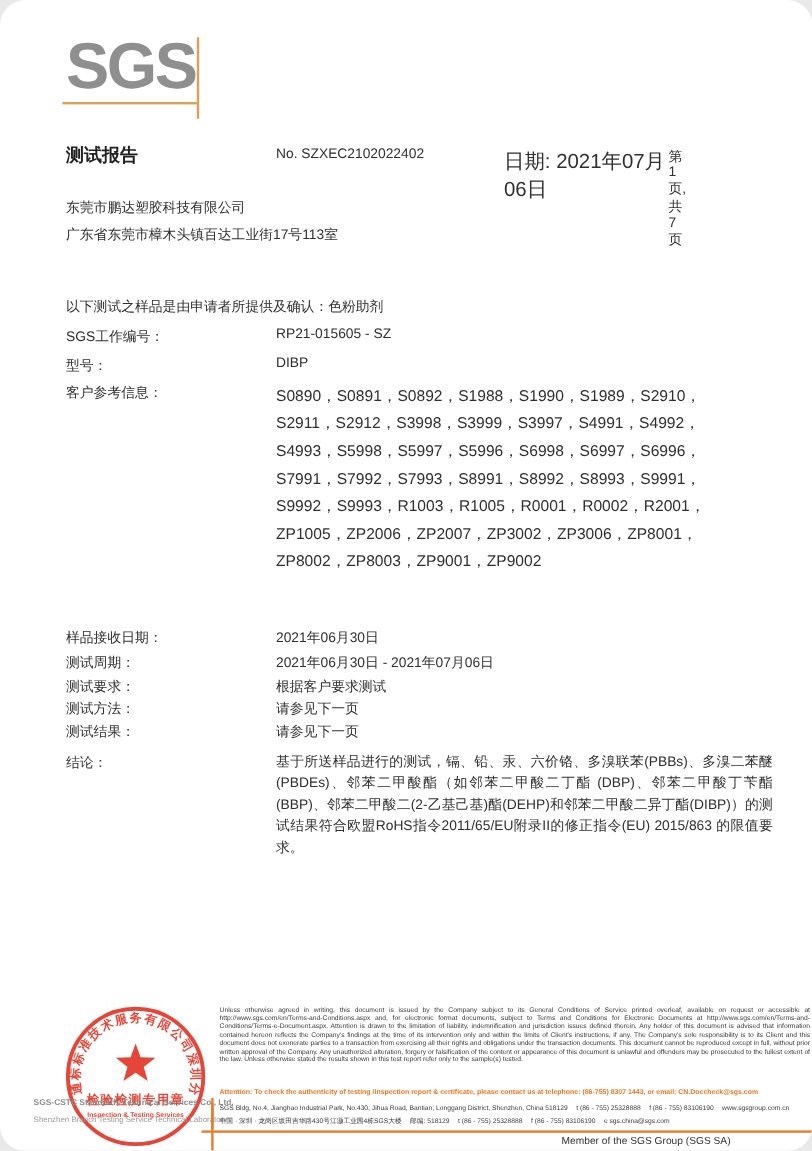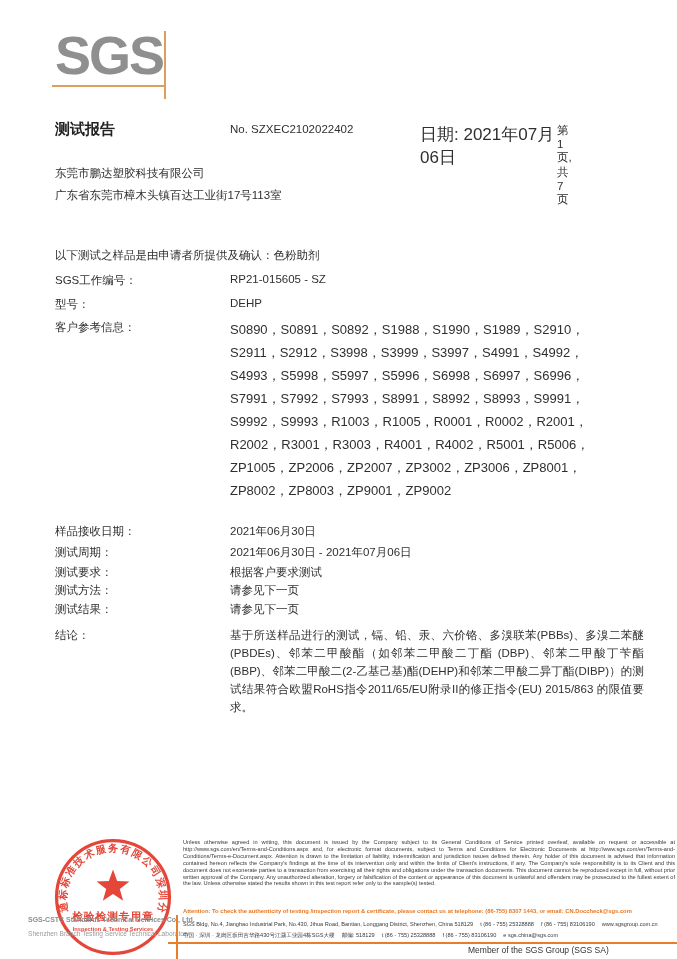--- a/index.html
+++ b/index.html
@@ -1,20 +1,20 @@
 <!DOCTYPE html>
 <html><head>
 <meta charset="utf-8">
 <style>
   * { margin:0; padding:0; box-sizing:border-box; }
   html,body { background:#e9e9e9; }
   body { font-family:"Liberation Sans","DejaVu Sans",sans-serif; }
   .page {
     position:relative; width:677px; height:959px; margin:0 auto;
-    background:#ffffff; color:#2f2f2f; overflow:hidden;
+    background:#ffffff; color:#2f2f2f; overflow:hidden;border-radius:21px;
   }
 
   
   .logo {
     position:absolute; left:55px; top:28px;
     font-size:54px; font-weight:bold; letter-spacing:-2px;
     color:#8f8f8f; line-height:1;
   }
   .reg-h { position:absolute; left:52px; top:85px; width:113px; height:2px; background:#dca05a; }
   .reg-v { position:absolute; left:164px; top:31px; width:2px; height:68px; background:#dca05a; }
@@ -80,30 +80,29 @@
   </div>
 
   <div class="company">东莞市鹏达塑胶科技有限公司</div>
   <div class="appl-addr">广东省东莞市樟木头镇百达工业街17号113室</div>
   <div class="sample-stmt">以下测试之样品是由申请者所提供及确认：色粉助剂</div>
 
   <div class="lbl" style="top:273px">SGS工作编号：</div>
   <div class="val" style="top:273px">RP21-015605 - SZ</div>
 
   <div class="lbl" style="top:297px">型号：</div>
-  <div class="val" style="top:297px">DEHP</div>
+  <div class="val" style="top:297px">DIBP</div>
 
   <div class="lbl" style="top:320px">客户参考信息：</div>
   <div class="codes">
     <div>S0890，S0891，S0892，S1988，S1990，S1989，S2910，</div>
     <div>S2911，S2912，S3998，S3999，S3997，S4991，S4992，</div>
     <div>S4993，S5998，S5997，S5996，S6998，S6997，S6996，</div>
     <div>S7991，S7992，S7993，S8991，S8992，S8993，S9991，</div>
     <div>S9992，S9993，R1003，R1005，R0001，R0002，R2001，</div>
-    <div>R2002，R3001，R3003，R4001，R4002，R5001，R5006，</div>
     <div>ZP1005，ZP2006，ZP2007，ZP3002，ZP3006，ZP8001，</div>
     <div>ZP8002，ZP8003，ZP9001，ZP9002</div>
   </div>
 
   <div class="lbl" style="top:524px">样品接收日期：</div>
   <div class="val" style="top:524px">2021年06月30日</div>
 
   <div class="lbl" style="top:545px">测试周期：</div>
   <div class="val" style="top:545px">2021年06月30日 - 2021年07月06日</div>
 

